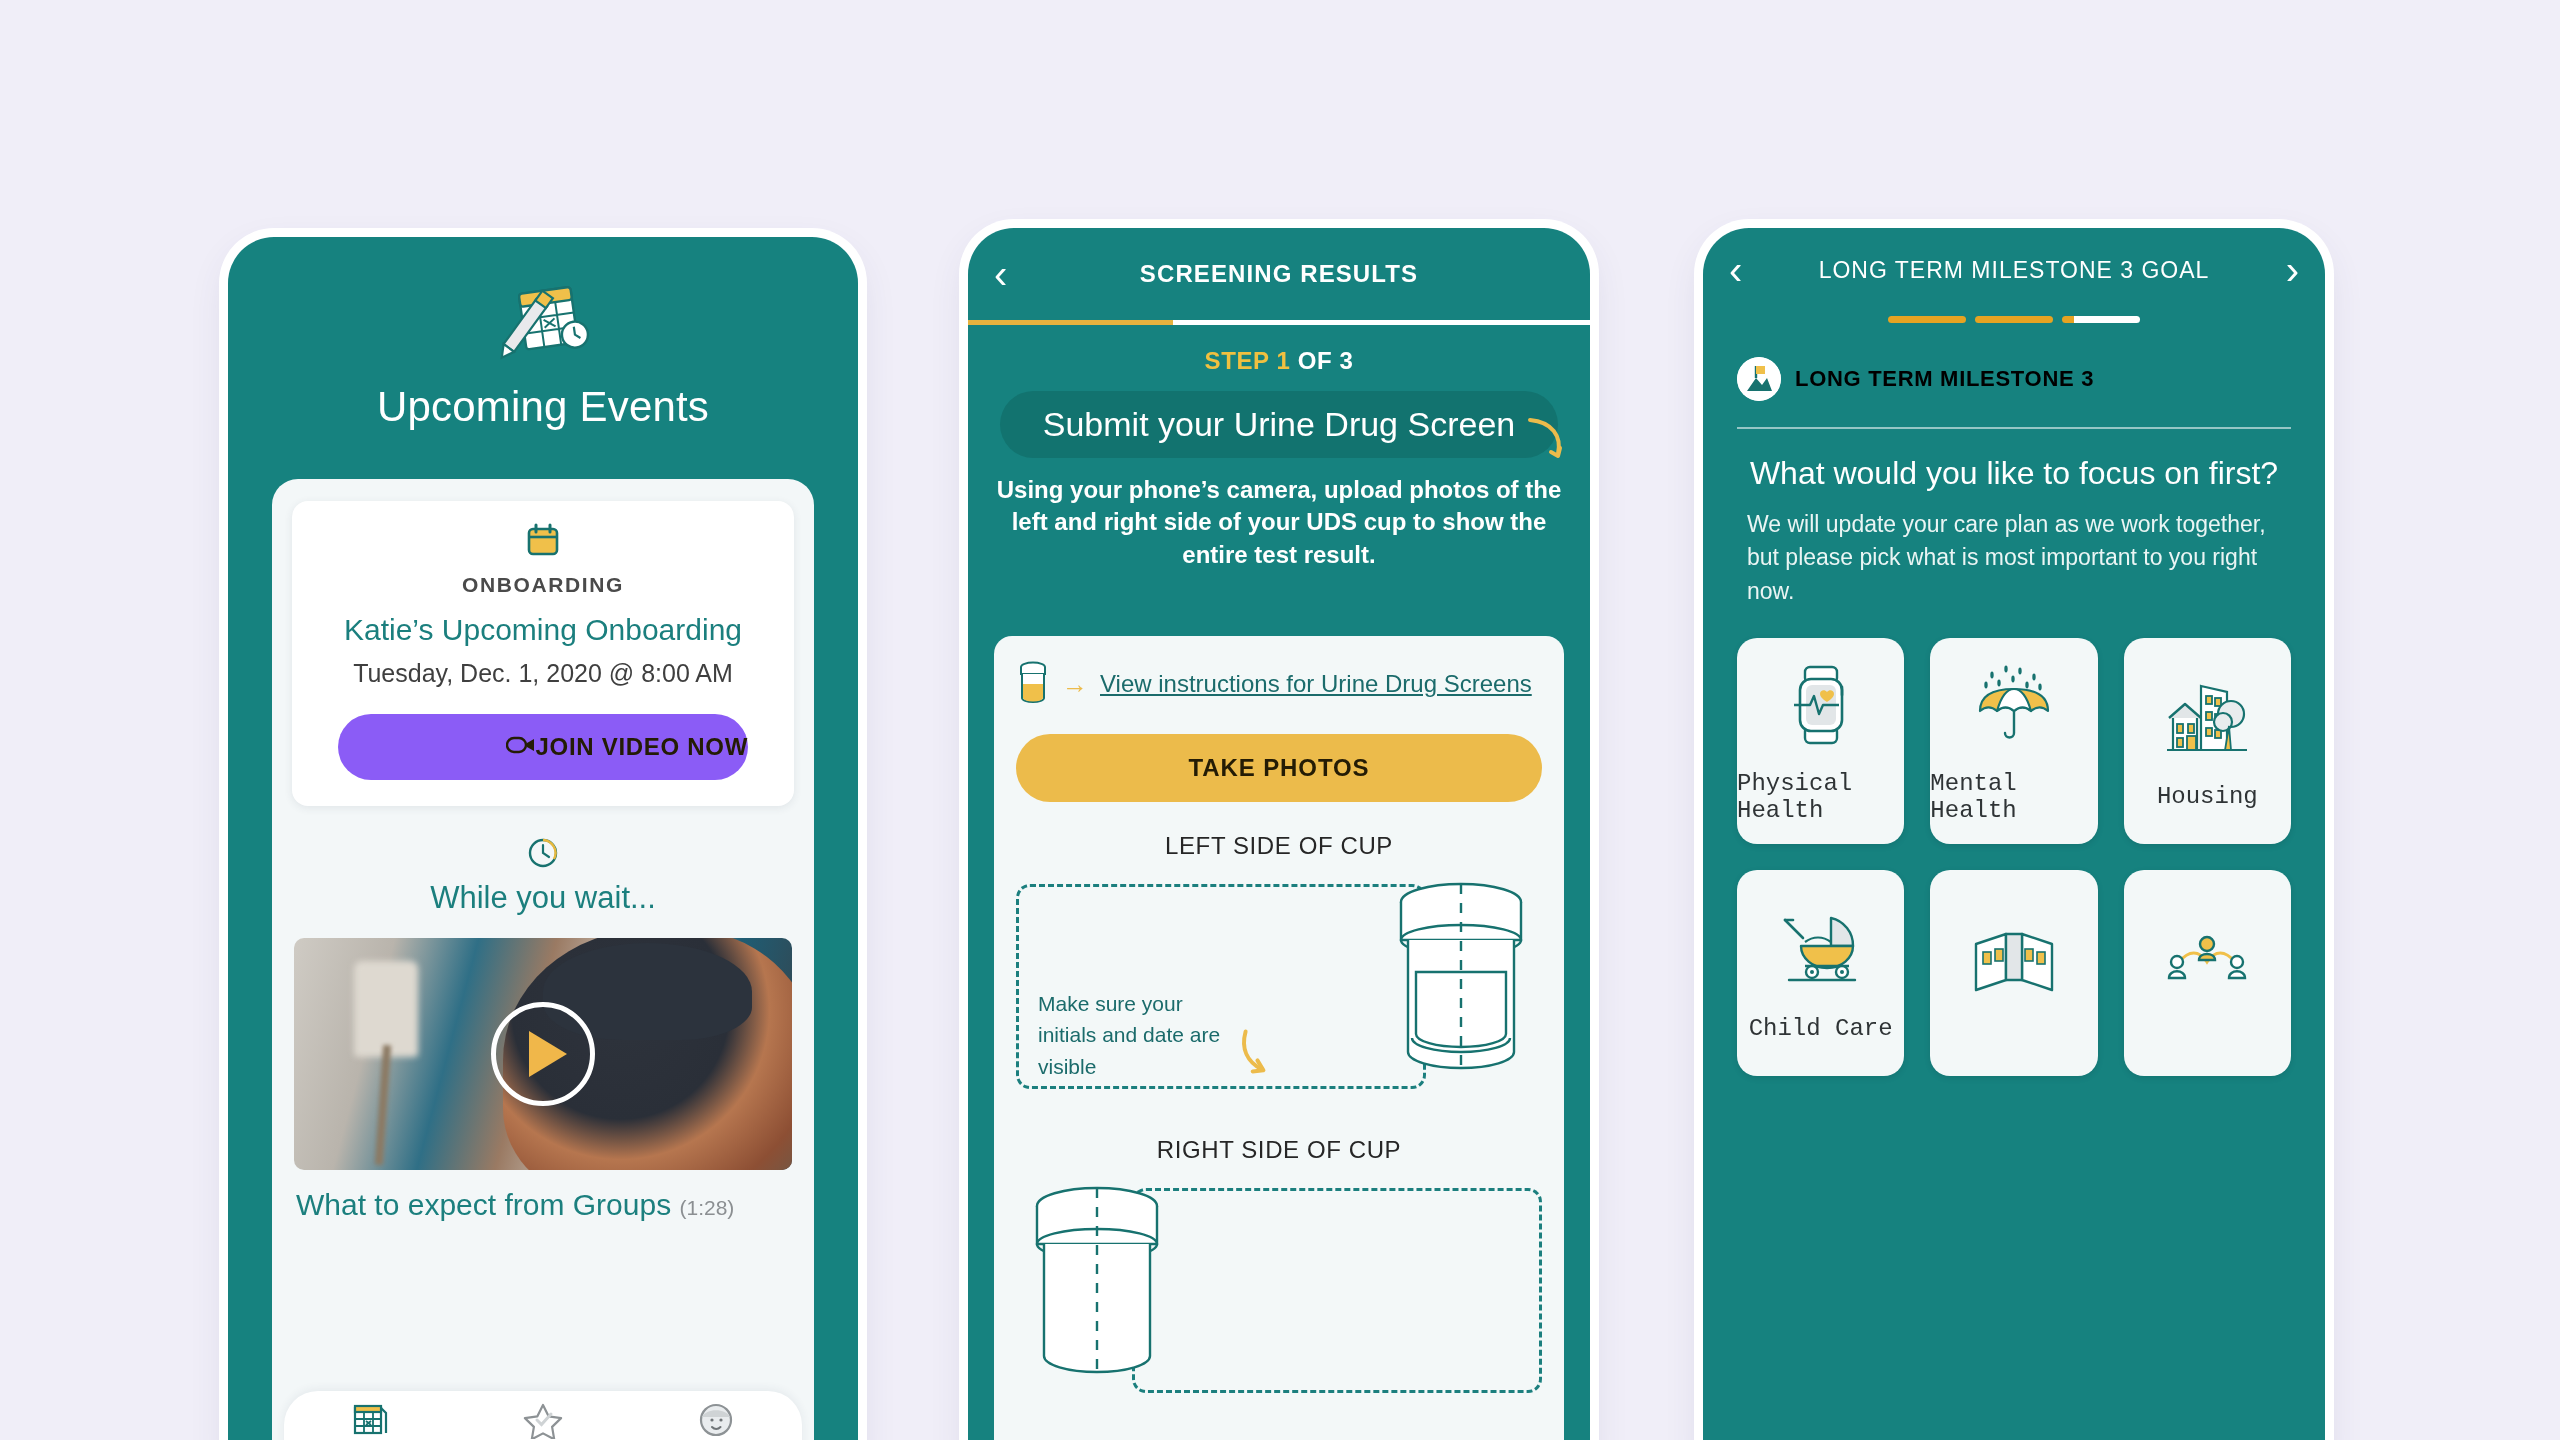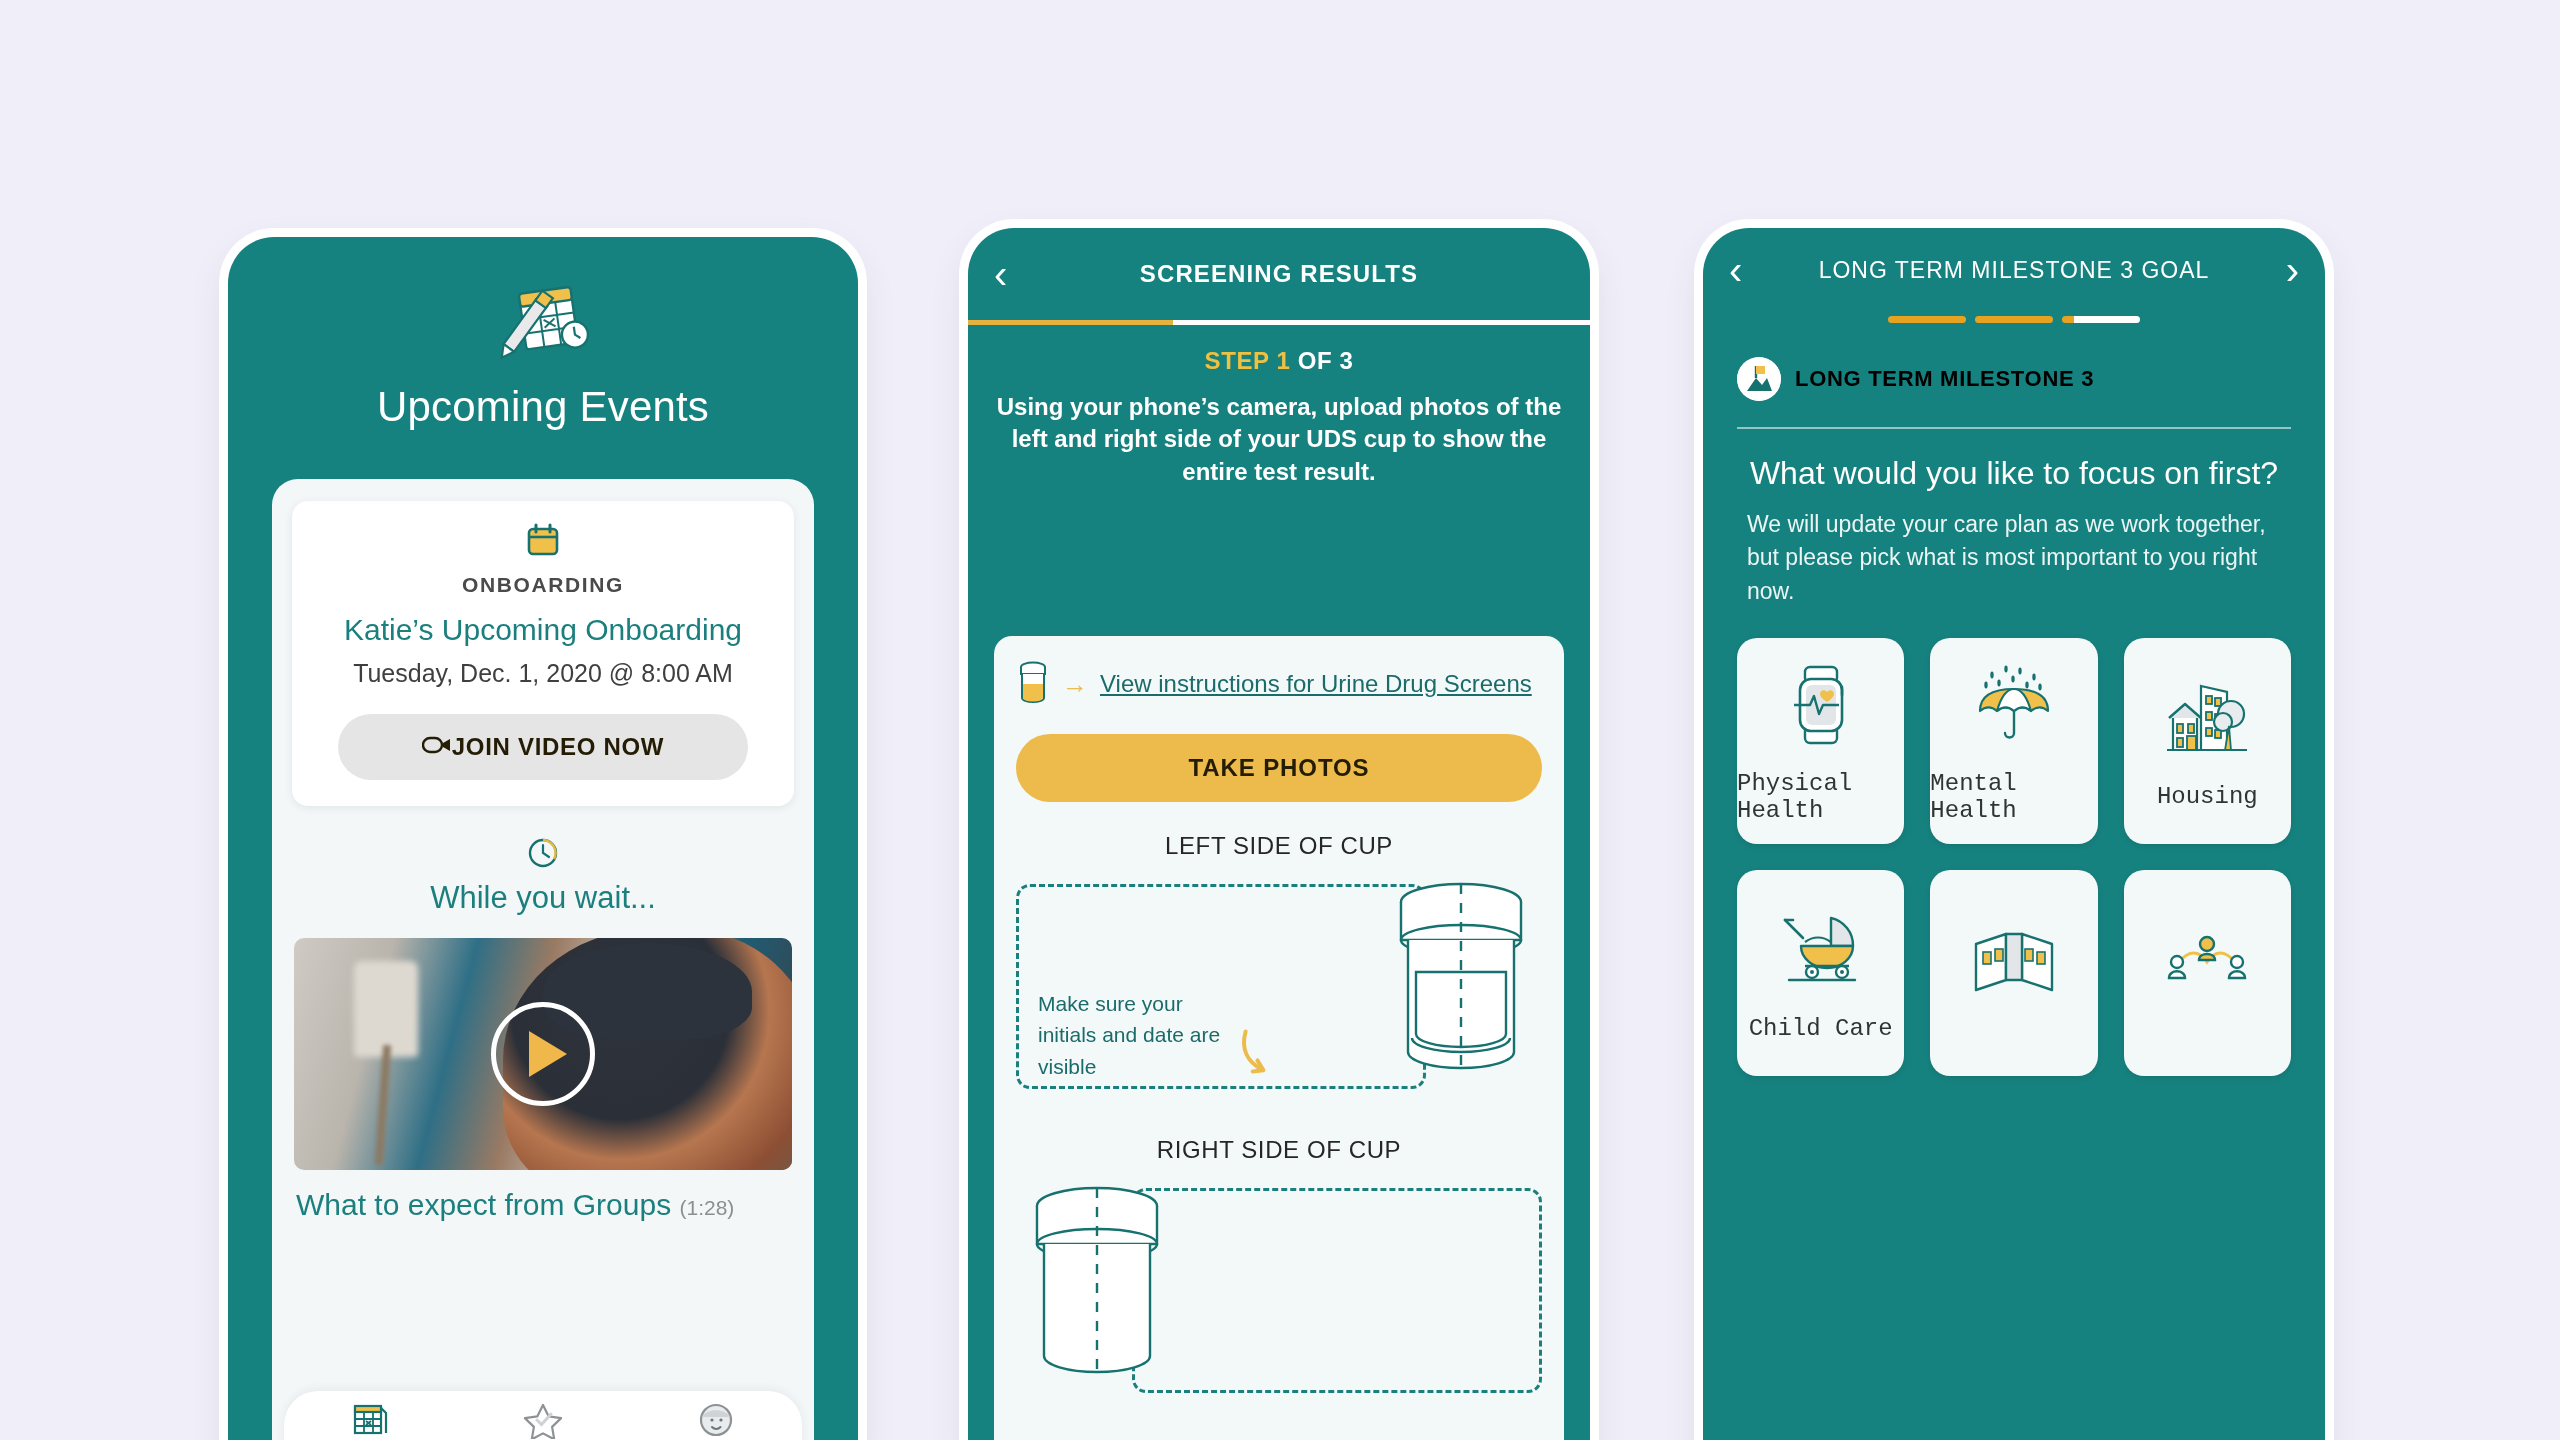--- a/index.html
+++ b/index.html
@@ -42,23 +42,23 @@
     color: #4a4a4a; font-size: 21px; font-weight: 700;
     letter-spacing: 1.6px; margin-top: 12px;
   }
   .event-title {
     color: #1b7f7e; font-size: 30px; font-weight: 400; margin-top: 16px;
   }
   .event-when {
     color: #3f3f3f; font-size: 25px; font-weight: 400; margin-top: 12px;
   }
   .btn-join {
-    display: flex; align-items: center; justify-content: center; 
+    display: flex; align-items: center; justify-content: flex-end; 
     margin: 26px auto 0; height: 66px; width: 88%;
-    background: #e5e5e5; border: none; border-radius: 34px;
+    background: #8b5cf6; border: none; border-radius: 34px;
     color: #241c05; font-size: 24px; font-weight: 700; letter-spacing: .7px;
     cursor: pointer;
   }
   .wait-block { text-align: center; margin-top: 30px; }
   .wait-text {
     color: #1b7f7e; font-size: 31px; font-weight: 400; margin-top: 6px;
   }
   .video-thumb {
     position: relative; margin: 22px 22px 0; height: 232px;
     border-radius: 10px; overflow: hidden;
@@ -359,20 +359,29 @@
     </div>
 
     <div class="p2-progress">
       <div class="fill" style="width: 33%;"></div>
     </div>
 
     <div class="step-line">
       <span class="n">STEP 1</span><span class="rest"> OF 3</span>
     </div>
 
+    <div class="pill-head">
+      <span class="pill-head-txt">Submit your Urine Drug Screen</span>
+      <span style="position:absolute;right:-12px;bottom:-16px;">
+        <svg width="46" height="54" viewBox="0 0 46 54">
+          <path d="M6 4c22 2 32 16 28 34" fill="none" stroke="#ecbb4b" stroke-width="4" stroke-linecap="round"></path>
+          <path d="M27 36l7 4 2-8" fill="none" stroke="#ecbb4b" stroke-width="4" stroke-linecap="round" stroke-linejoin="round"></path>
+        </svg>
+      </span>
+    </div>
 
     <div class="p2-sub">Using your phone’s camera, upload photos of the left and right side of your UDS cup to show the entire test result.</div>
 
     <div class="p2-card">
       <div class="instr-row">
         <span>
           <svg width="34" height="44" viewBox="0 0 34 44">
             <ellipse cx="17" cy="7" rx="12" ry="4.5" fill="#fff" stroke="#17726f" stroke-width="2"></ellipse>
             <path d="M5 7v7h24V7" fill="#fff" stroke="#17726f" stroke-width="2"></path>
             <path d="M6 14v24a11 4 0 0 0 22 0V14" fill="#fff" stroke="#17726f" stroke-width="2"></path>

